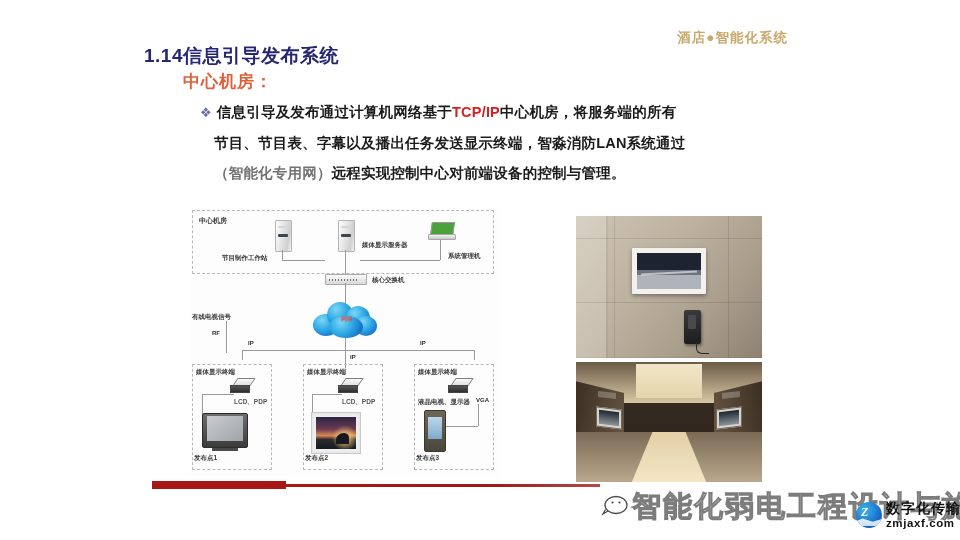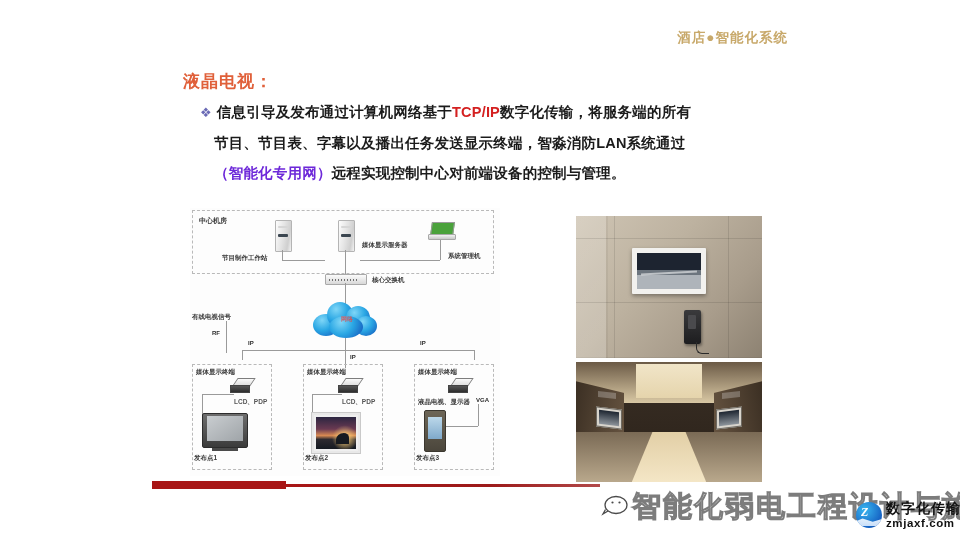--- a/index.html
+++ b/index.html
@@ -29,21 +29,21 @@
     letter-spacing:1px;white-space:nowrap;
   }
 
   
   .para{
     position:absolute;left:200px;top:97px;width:580px;
     font-size:14.5px;line-height:30px;color:#1b1b1b;
     font-weight:bold;letter-spacing:.2px;
   }
   .bullet{color:#6a6ab5;font-size:13px;margin-right:5px;}
-  .hl-red{color:#6d28d9;}
+  .hl-red{color:#737373;}
   .hl-red-b{color:#d42020;font-weight:bold;}
   .en{font-family:"Liberation Sans",sans-serif;font-weight:bold;}
 
   
   .diagram{
     position:absolute;left:190px;top:208px;width:310px;height:268px;
     background:#fdfdfd;
   }
   .dash-box{position:absolute;border:1px dashed #b9b9b9;background:transparent;}
   .dz-label{position:absolute;font-size:6.5px;color:#3a3a3a;font-weight:bold;white-space:nowrap;}
@@ -227,24 +227,25 @@
   .logo-cn{position:absolute;left:30px;top:0px;font-size:14px;font-weight:bold;color:#111;letter-spacing:1px;white-space:nowrap;}
   .logo-url{position:absolute;left:30px;top:17px;font-size:11.5px;font-weight:bold;color:#111;letter-spacing:.6px;white-space:nowrap;}
 </style>
 </head>
 <body>
 
 <div class="slide">
 
   <div class="brand">酒店●智能化系统</div>
 
-  <div class="title-sub">液晶电视：</div>
+  <div class="title-main">1.14信息引导发布系统</div>
+  <div class="title-sub">中心机房：</div>
 
   <div class="para">
-    <span class="bullet">❖</span><span>信息引导及发布通过计算机网络基于</span><span class="hl-red-b en">TCP/IP</span><span>数字化传输，将服务端的所有</span><br>
+    <span class="bullet">❖</span><span>信息引导及发布通过计算机网络基于</span><span class="hl-red-b en">TCP/IP</span><span>中心机房，将服务端的所有</span><br>
     <span style="display:inline-block;width:14px;"></span><span>节目、节目表、字幕以及播出任务发送显示终端，智淼消防</span><span class="en">LAN</span><span>系统通过</span><br>
     <span style="display:inline-block;width:14px;"></span><span class="hl-red">（智能化专用网）</span><span>远程实现控制中心对前端设备的控制与管理。</span>
   </div>
 
   <div class="diagram">
 
     <div class="dash-box zone-room"></div>
     <div class="dz-label" style="left:9px;top:8px;font-size:7px;">中心机房</div>
 
     <div class="tower" style="left:85px;top:12px;"></div>

